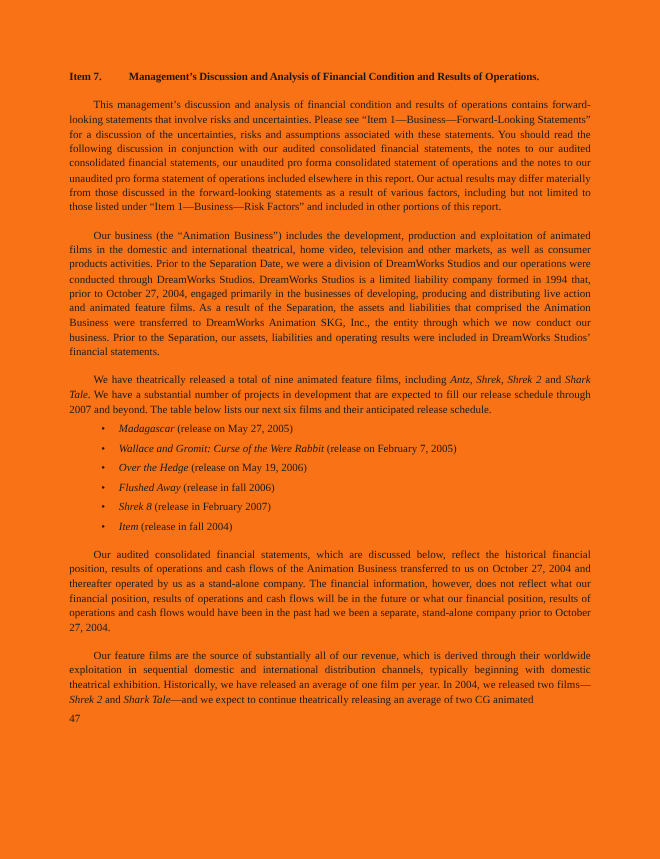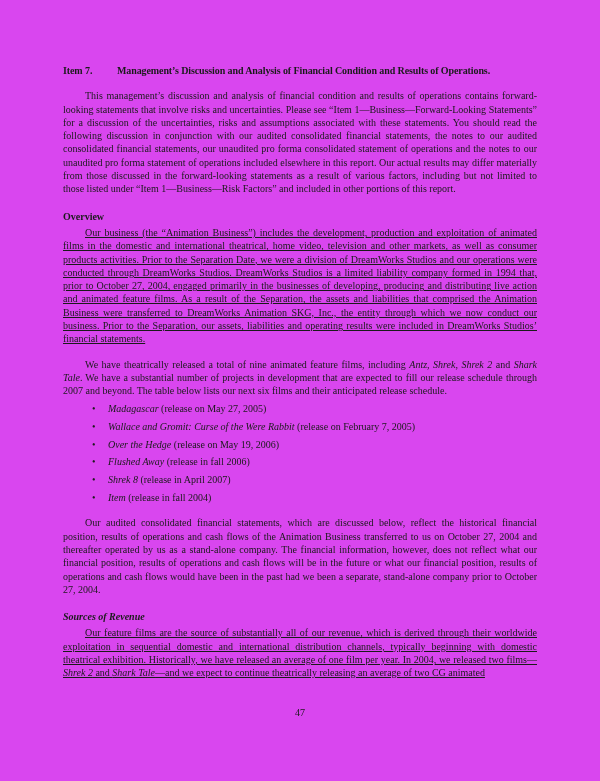--- a/index.html
+++ b/index.html
@@ -6,21 +6,21 @@
     margin: 0;
     padding: 0;
     background: #ffffff;
   }
   .page {
     position: relative;
     width: 600px;
     height: 781px;
     box-sizing: border-box;
     padding: 64px 63px 0 63px;
-    background: #d946ef;
+    background: #f97316;
     font-family: "Liberation Serif", "DejaVu Serif", serif;
     font-size: 10px;
     line-height: 13.3px;
     color: #1a1a1a;
     overflow: hidden;
   }
   .item-heading {
     font-weight: bold;
     white-space: nowrap;
     letter-spacing: -0.1px;
@@ -53,53 +53,51 @@
     padding-left: 45px;
     margin-top: 4.5px;
     line-height: 13.3px;
   }
   ul.film-list li .bullet {
     position: absolute;
     left: 29px;
     top: 0;
   }
   .pageno {
-    text-align: center;
+    text-align: left;
     text-indent: 0;
-    margin-top: 26px;
+    margin-top: 4px;
   }
 </style>
 </head>
 <body>
 
 <div class="page">
 
   <div class="item-heading">
     <span class="item-no">Item 7.</span><span>Management’s Discussion and Analysis of Financial Condition and Results of Operations.</span>
   </div>
 
   <p class="italic">This management’s discussion and analysis of financial condition and results of operations contains forward-looking statements that involve risks and uncertainties. Please see “Item 1—Business—Forward-Looking Statements” for a discussion of the uncertainties, risks and assumptions associated with these statements. You should read the following discussion in conjunction with our audited consolidated financial statements, the notes to our audited consolidated financial statements, our unaudited pro forma consolidated statement of operations and the notes to our unaudited pro forma statement of operations included elsewhere in this report. Our actual results may differ materially from those discussed in the forward-looking statements as a result of various factors, including but not limited to those listed under “Item 1—Business—Risk Factors” and included in other portions of this report.</p>
 
-  <h2>Overview</h2>
 
   <p>Our business (the “Animation Business”) includes the development, production and exploitation of animated films in the domestic and international theatrical, home video, television and other markets, as well as consumer products activities. Prior to the Separation Date, we were a division of DreamWorks Studios and our operations were conducted through DreamWorks Studios. DreamWorks Studios is a limited liability company formed in 1994 that, prior to October 27, 2004, engaged primarily in the businesses of developing, producing and distributing live action and animated feature films. As a result of the Separation, the assets and liabilities that comprised the Animation Business were transferred to DreamWorks Animation SKG, Inc., the entity through which we now conduct our business. Prior to the Separation, our assets, liabilities and operating results were included in DreamWorks Studios’ financial statements.</p>
 
   <p><span>We have theatrically released a total of nine animated feature films, including </span><i>Antz</i><span>, </span><i>Shrek</i><span>, </span><i>Shrek 2</i><span> and </span><i>Shark Tale</i><span>. We have a substantial number of projects in development that are expected to fill our release schedule through 2007 and beyond. The table below lists our next six films and their anticipated release schedule.</span></p>
 
   <ul class="film-list">
     <li><span class="bullet">•</span><i>Madagascar</i><span> (release on May 27, 2005)</span></li>
     <li><span class="bullet">•</span><i>Wallace and Gromit: Curse of the Were Rabbit</i><span> (release on February 7, 2005)</span></li>
     <li><span class="bullet">•</span><i>Over the Hedge</i><span> (release on May 19, 2006)</span></li>
     <li><span class="bullet">•</span><i>Flushed Away</i><span> (release in fall 2006)</span></li>
-    <li><span class="bullet">•</span><i>Shrek 8</i><span> (release in April 2007)</span></li>
+    <li><span class="bullet">•</span><i>Shrek 8</i><span> (release in February 2007)</span></li>
     <li><span class="bullet">•</span><i>Item</i><span> (release in fall 2004)</span></li>
   </ul>
 
 
   <p>Our audited consolidated financial statements, which are discussed below, reflect the historical financial position, results of operations and cash flows of the Animation Business transferred to us on October 27, 2004 and thereafter operated by us as a stand-alone company. The financial information, however, does not reflect what our financial position, results of operations and cash flows will be in the future or what our financial position, results of operations and cash flows would have been in the past had we been a separate, stand-alone company prior to October 27, 2004.</p>
 
-  <h2 class="bold-italic">Sources of Revenue</h2>
 
   <p><span>Our feature films are the source of substantially all of our revenue, which is derived through their worldwide exploitation in sequential domestic and international distribution channels, typically beginning with domestic theatrical exhibition. Historically, we have released an average of one film per year. In 2004, we released two films—</span><i>Shrek 2</i><span> and </span><i>Shark Tale</i><span>—and we expect to continue theatrically releasing an average of two CG animated</span></p>
 
   <p class="pageno">47</p>
 
 </div>
 
 </body></html>

